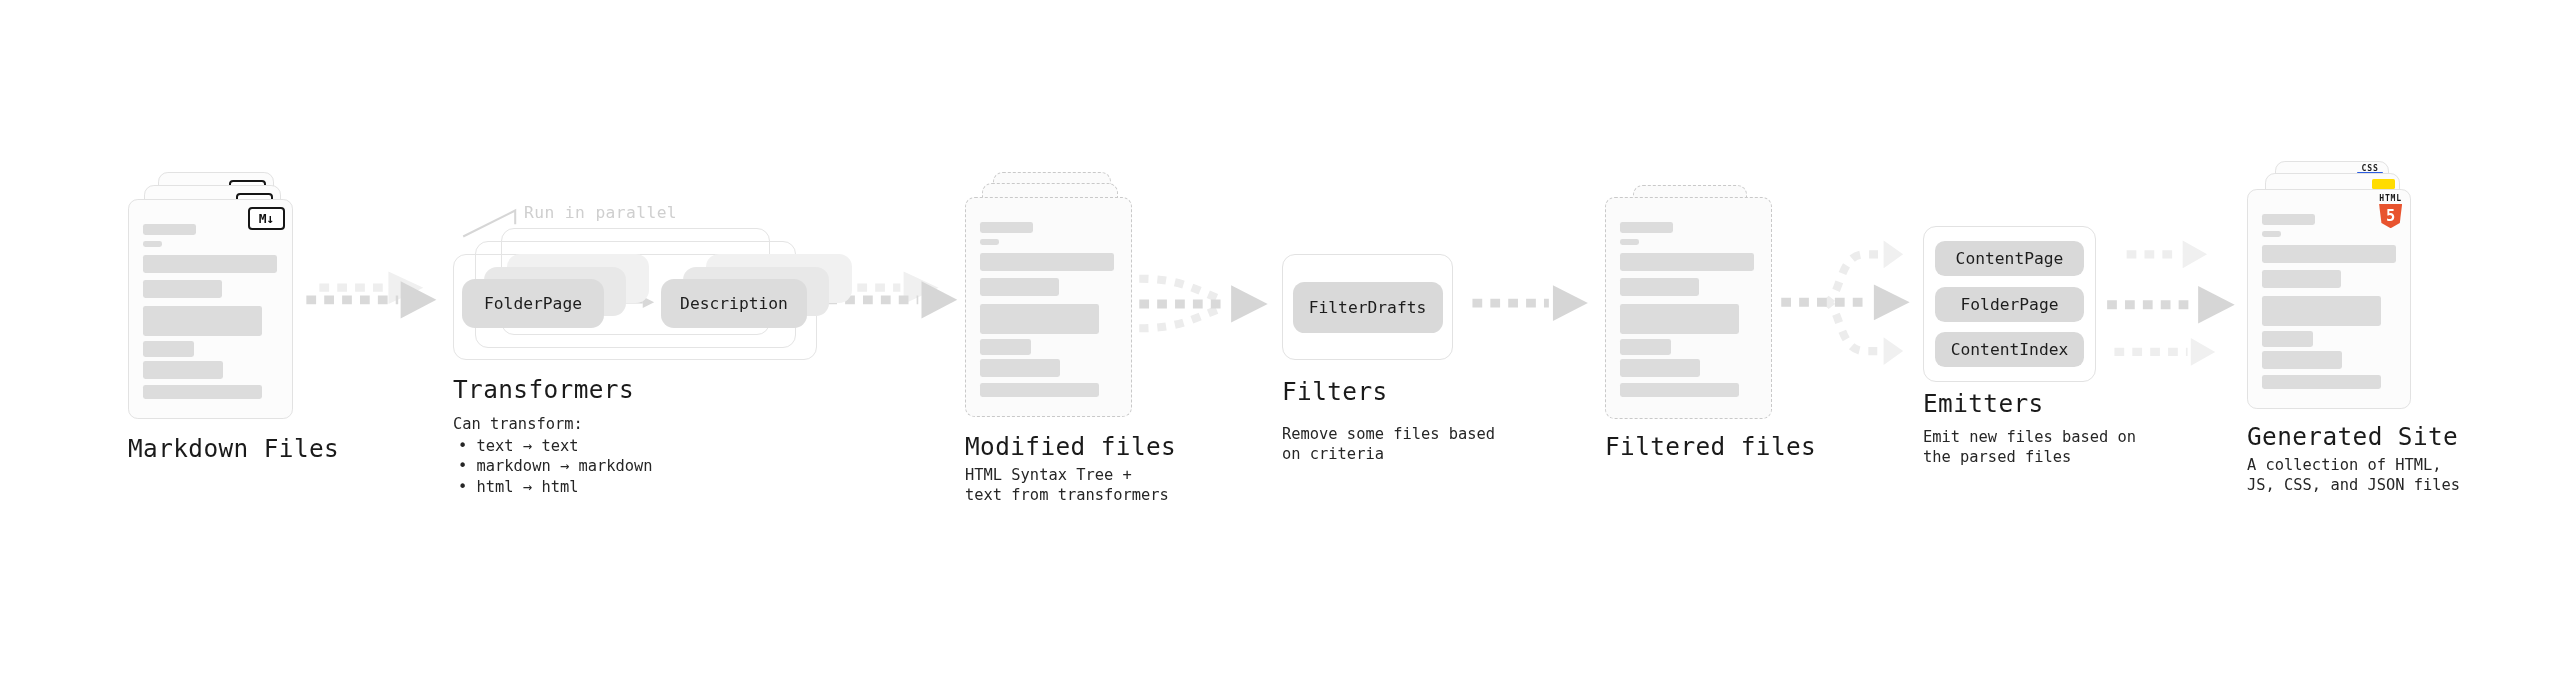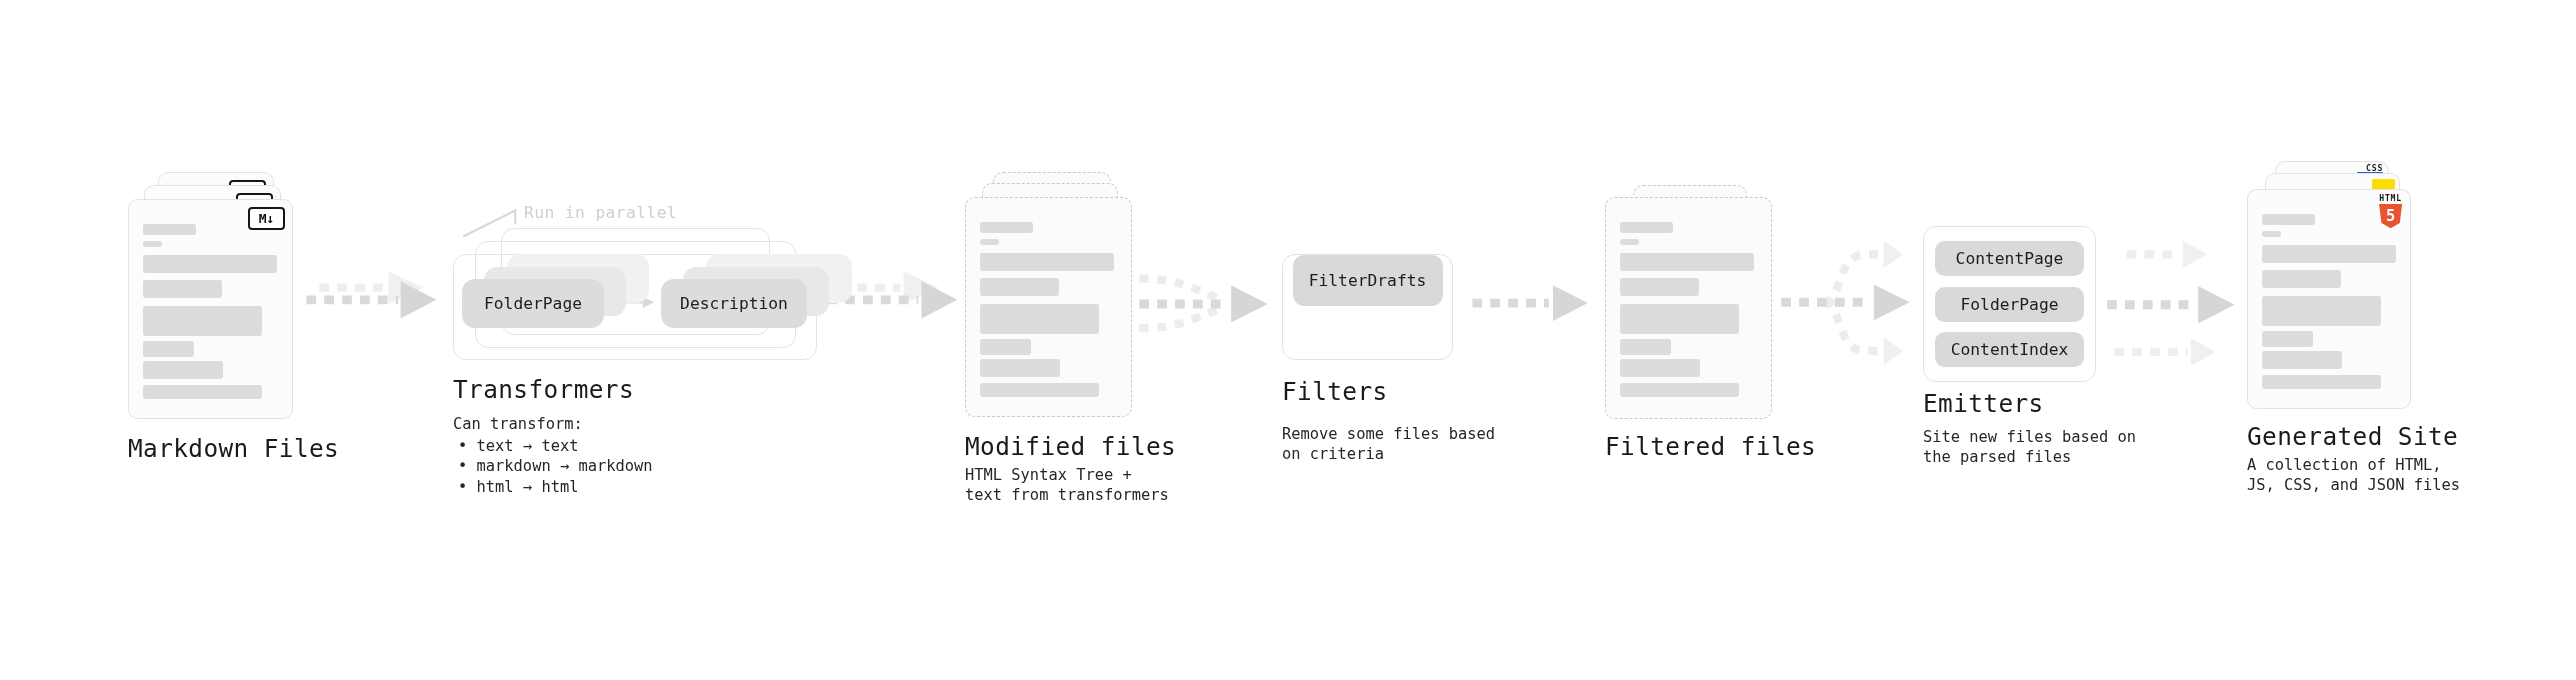--- a/index.html
+++ b/index.html
@@ -21,27 +21,27 @@
   .faint-note{position:absolute;font-size:16.3px;color:#cfcfcf;white-space:nowrap;letter-spacing:0.4px;}
   
   .outline-box{position:absolute;border:1.6px solid #e4e4e4;border-radius:13px;box-sizing:border-box;background:transparent;}
   
   .pill{position:absolute;background:#dcdcdc;border-radius:13px;display:flex;align-items:center;justify-content:center;
         font-size:16.3px;color:#1d1d1d;white-space:nowrap;}
   .pill.ghost1{background:#e8e8e8;}
   .pill.ghost2{background:#f1f1f1;}
   
   .frame{position:absolute;background:#fff;border:1.6px solid #e2e2e2;border-radius:13px;box-sizing:border-box;
-         display:flex;justify-content:center;}
+         display:flex;align-items:center;justify-content:center;}
   .frame .pill-static{background:#d9d9d9;border-radius:11.4px;display:flex;align-items:center;justify-content:center;
          font-size:16.3px;color:#1d1d1d;white-space:nowrap;}
   .emitters-col{flex-direction:column;gap:10.6px;padding:12.2px 10.6px;align-items:stretch;}
   .emitters-col .pill-static{height:35px;border-radius:9.8px;}
   
-  .css-badge{position:absolute;width:26px;text-align:right;}
+  .css-badge{position:absolute;width:26px;text-align:center;}
   .css-badge .t{font-size:8.1px;font-weight:bold;color:#222;line-height:8.1px;letter-spacing:0.8px;}
   .css-badge .u{height:3.3px;background:#2b5ce0;margin-top:0.8px;border-radius:0.8px;}
   .js-badge{position:absolute;background:#ffdc00;border-radius:1.6px;}
   .html5-badge{position:absolute;width:29px;text-align:center;}
   .html5-badge .t{font-size:8.1px;font-weight:bold;color:#161616;line-height:9px;letter-spacing:0.8px;}
   .html5-badge .shield{width:23px;height:24.4px;margin:0.8px auto 0;background:#e8542f;
       clip-path:polygon(0 0,100% 0,90% 78%,50% 100%,10% 78%);
       display:flex;align-items:center;justify-content:center;color:#fff;font-weight:bold;font-size:15.4px;}
   
   .dash{stroke:#d9d9d9;stroke-width:11;stroke-dasharray:12 10;fill:none;}
@@ -203,21 +203,21 @@
   </div>
 
   <div class="stage">
     <div class="frame emitters-col" style="left:1923px;top:226px;width:173px;height:156px;">
       <div class="pill-static">ContentPage</div>
       <div class="pill-static">FolderPage</div>
       <div class="pill-static">ContentIndex</div>
     </div>
     <div class="lbl" style="left:1923px;top:389px;">Emitters</div>
     <div class="desc" style="left:1923px;top:427px;">
-      <div>Site new files based on</div>
+      <div>Emit new files based on</div>
       <div>the parsed files</div>
     </div>
   </div>
 
   <div class="stage">
     <div class="doc-card" style="left:2275px;top:161px;width:114px;height:211px;">
       <div class="css-badge" style="right:4.9px;top:1.6px;">
         <div class="t">CSS</div>
         <div class="u"></div>
       </div>

